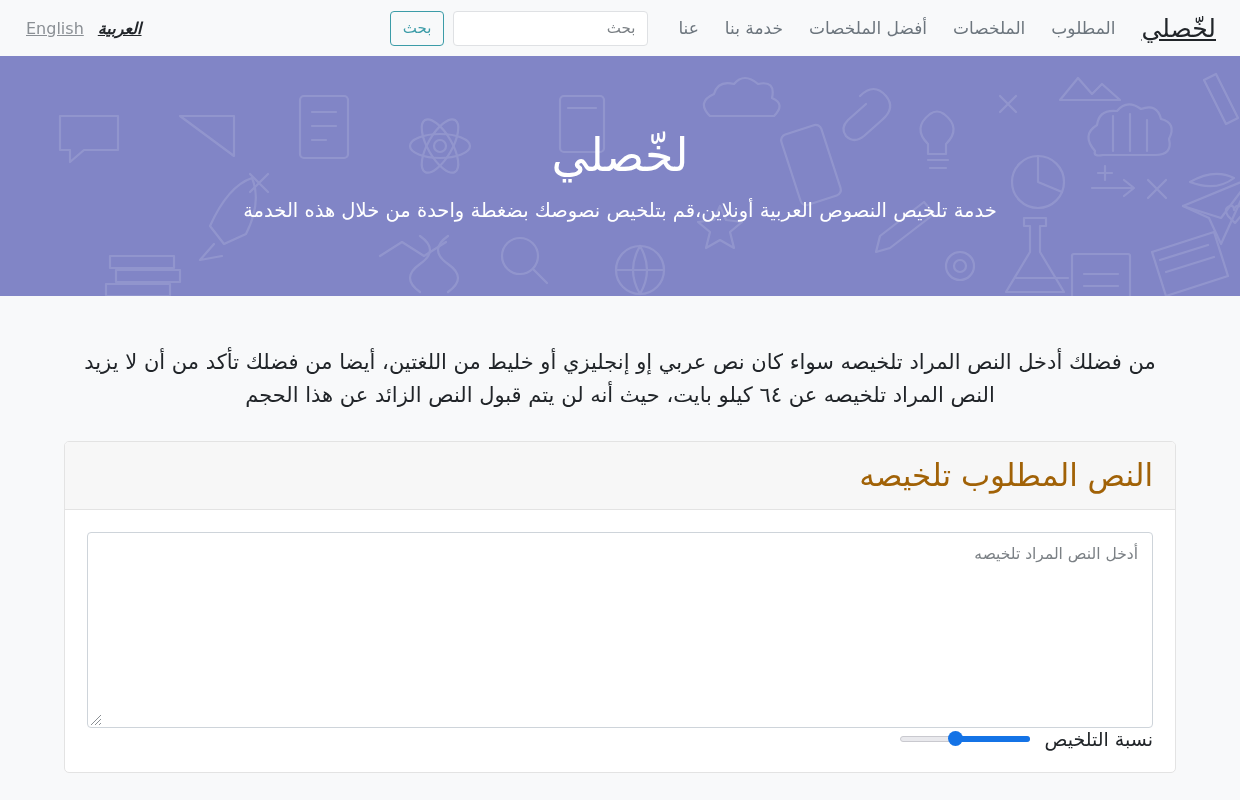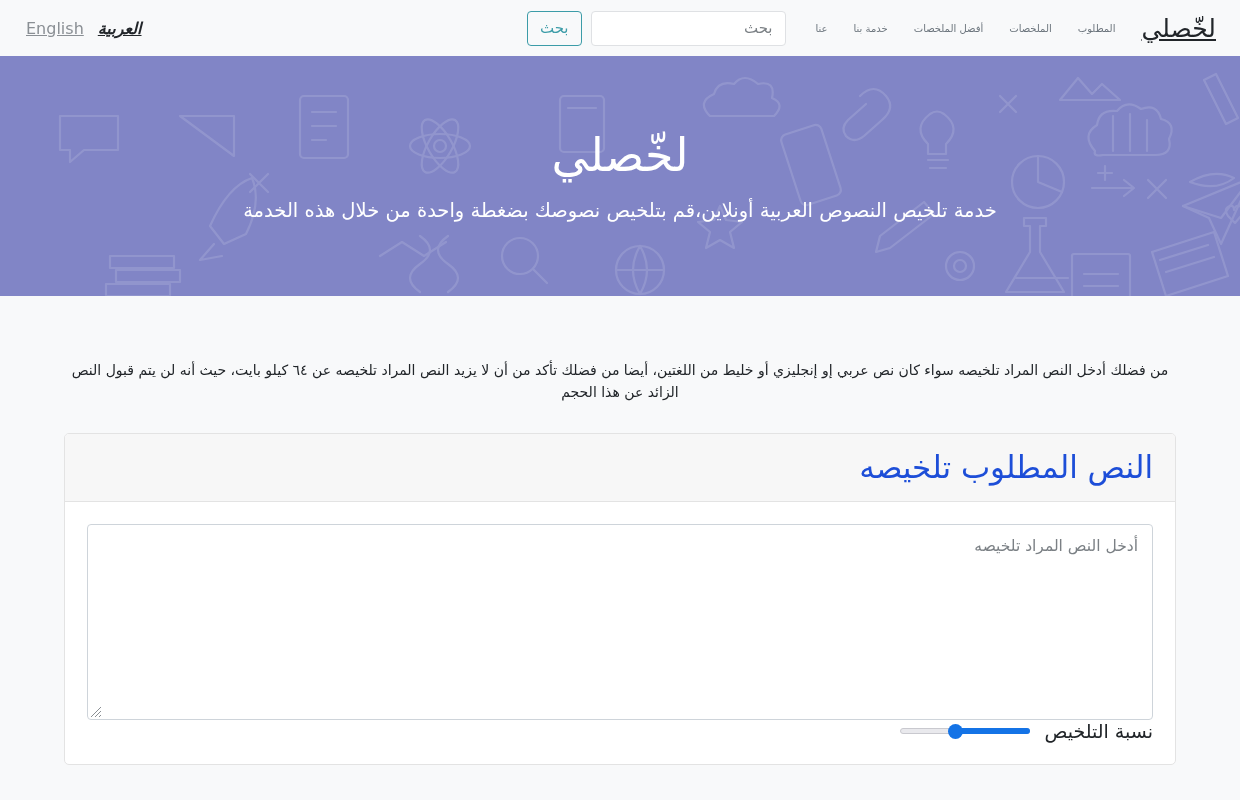--- a/index.html
+++ b/index.html
@@ -30,21 +30,21 @@
     letter-spacing: 0;
   }
   .nav-links {
     display: flex;
     flex-direction: row;
     align-items: center;
     gap: 26px;
     margin-left: 30px;
   }
   .nav-link {
-    font-size: 10px;
+    font-size: 17px;
     color: #6c757d;
     white-space: nowrap;
     text-decoration: none;
   }
   .search-form {
     display: flex;
     flex-direction: row;
     align-items: center;
     gap: 0;
   }
@@ -121,44 +121,44 @@
     z-index: 2;
     text-align: left;
   }
 
   
   .main {
     padding: 0 32px;
   }
   .intro {
     max-width: 1112px;
-    margin: 16px auto;
+    margin: 2px auto;
     padding-top: 48px;
-    font-size: 14px;
+    font-size: 21px;
     line-height: 1.55;
     color: #212529;
     text-align: center;
   }
 
   .card {
     max-width: 1112px;
     margin: 30px auto 0;
     background: #ffffff;
     border: 1px solid #e3e3e3;
     border-radius: 5px;
     overflow: hidden;
   }
   .card-header {
     background: #f7f7f7;
     border-bottom: 1px solid #e3e3e3;
     padding: 14px 22px;
   }
   .card-header-title {
     font-size: 31px;
-    color: #1d4ed8;
+    color: #a16207;
     margin: 0;
     font-weight: 400;
     line-height: 1.25;
   }
   .card-body {
     padding: 22px;
   }
   .text-area {
     width: 100%;
     height: 196px;

